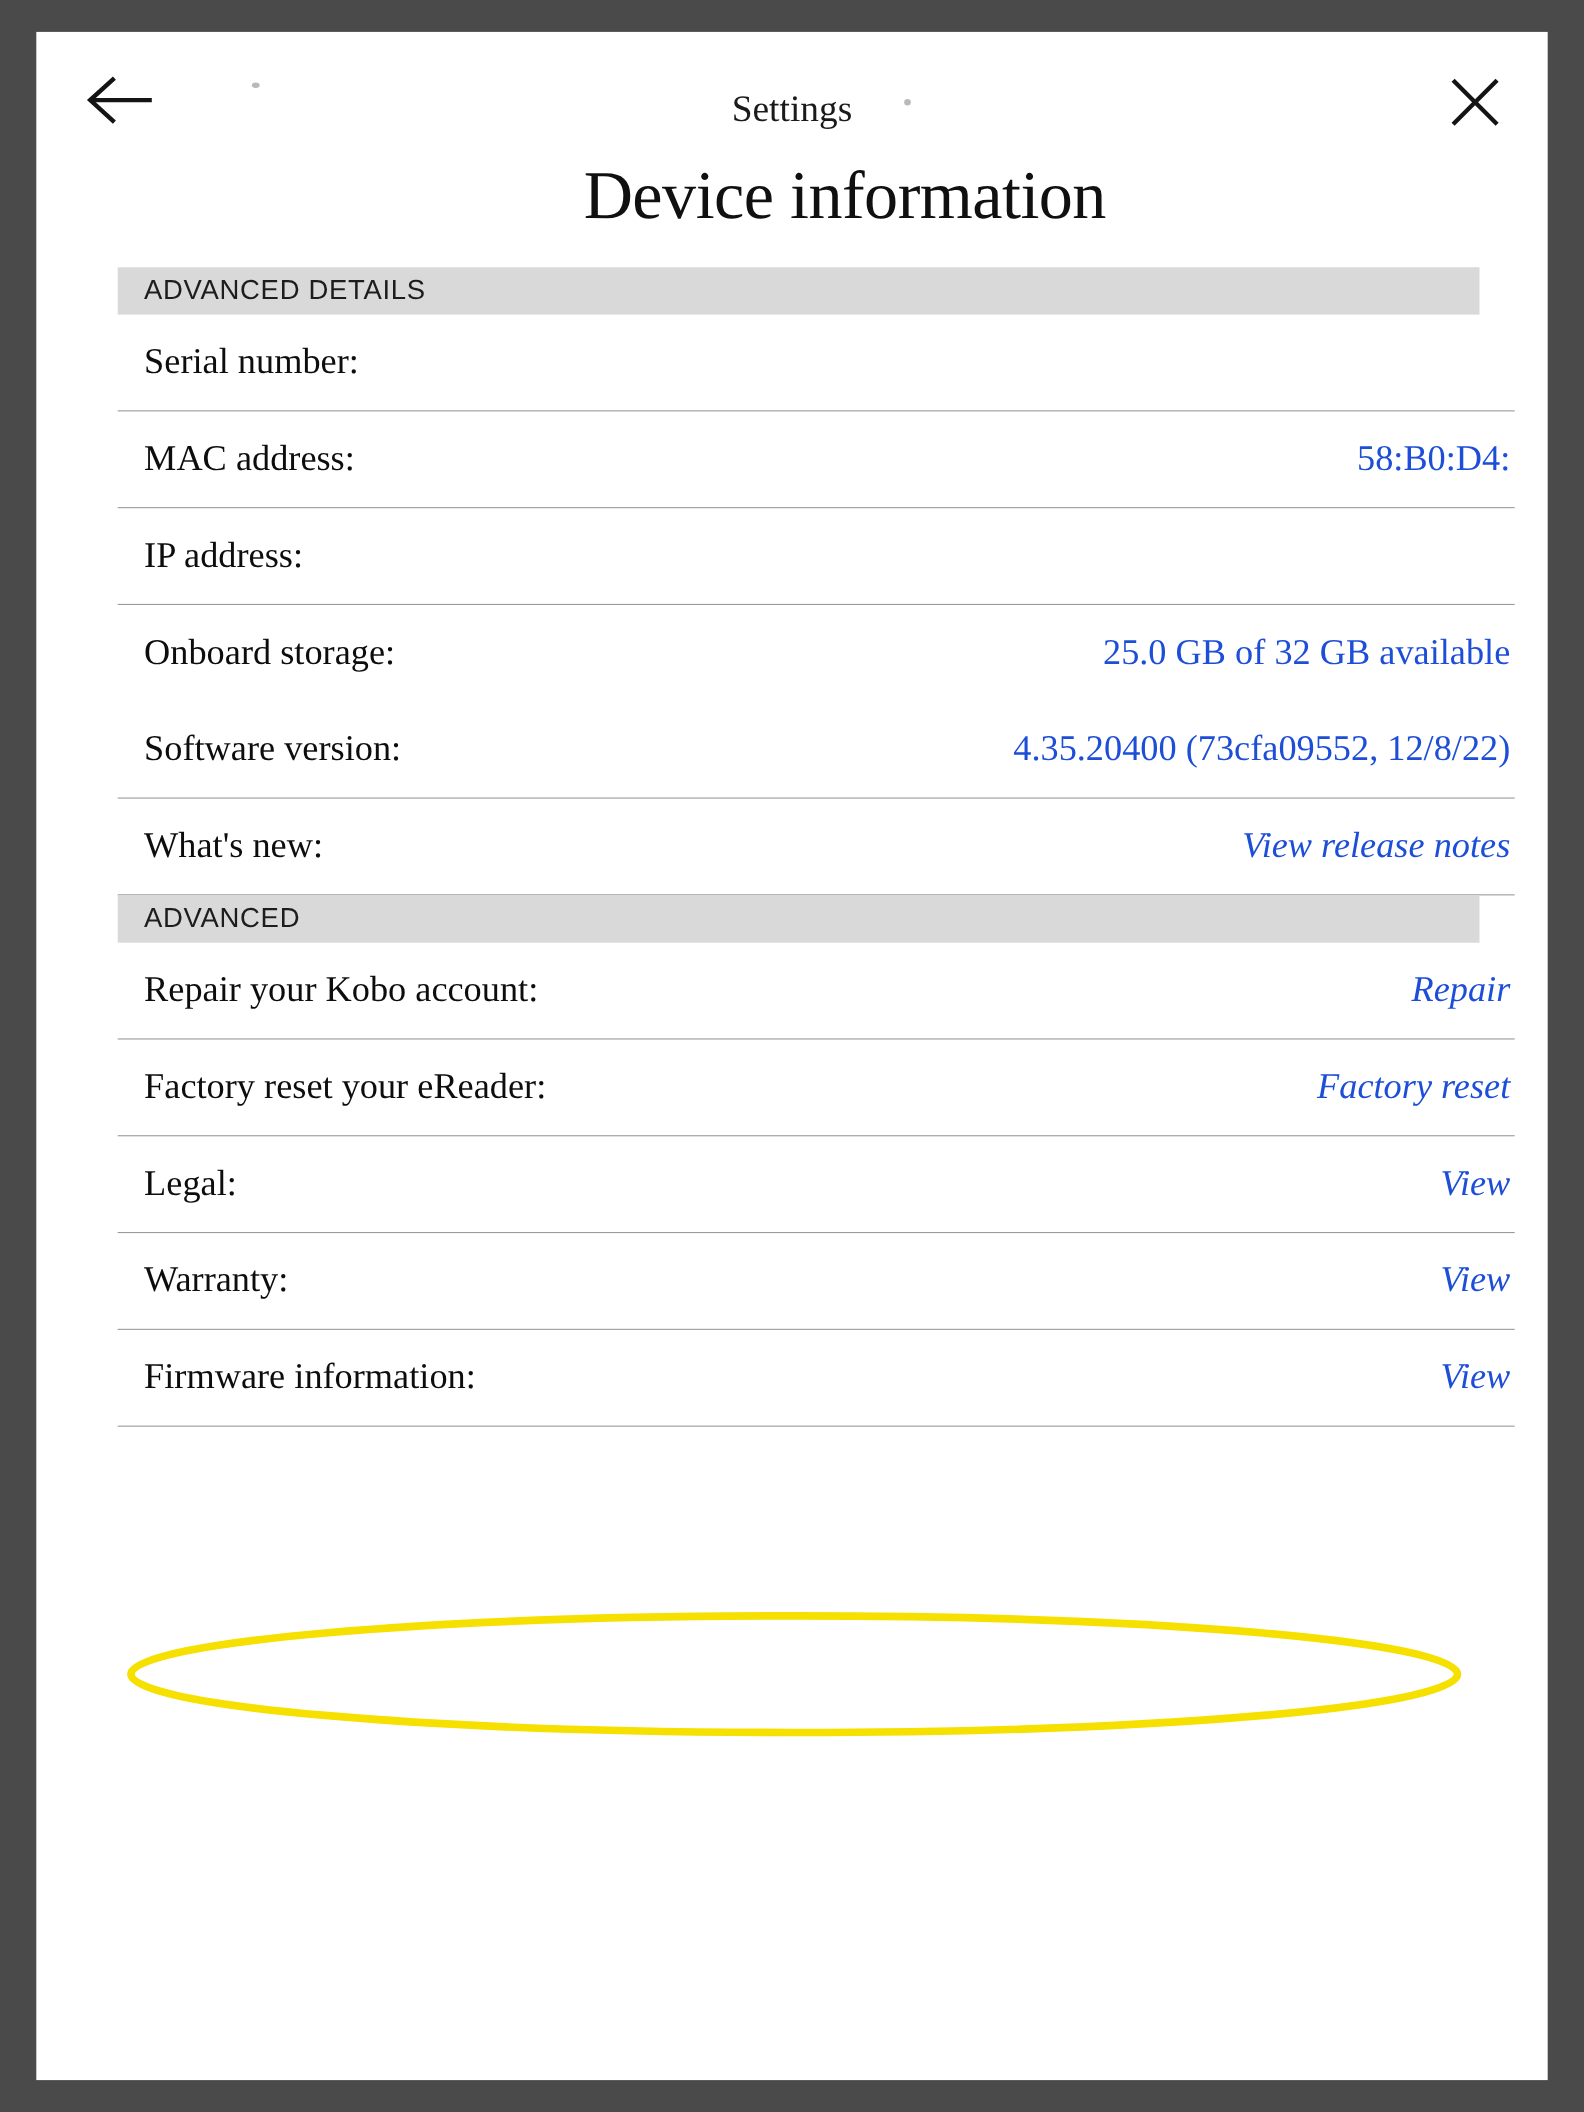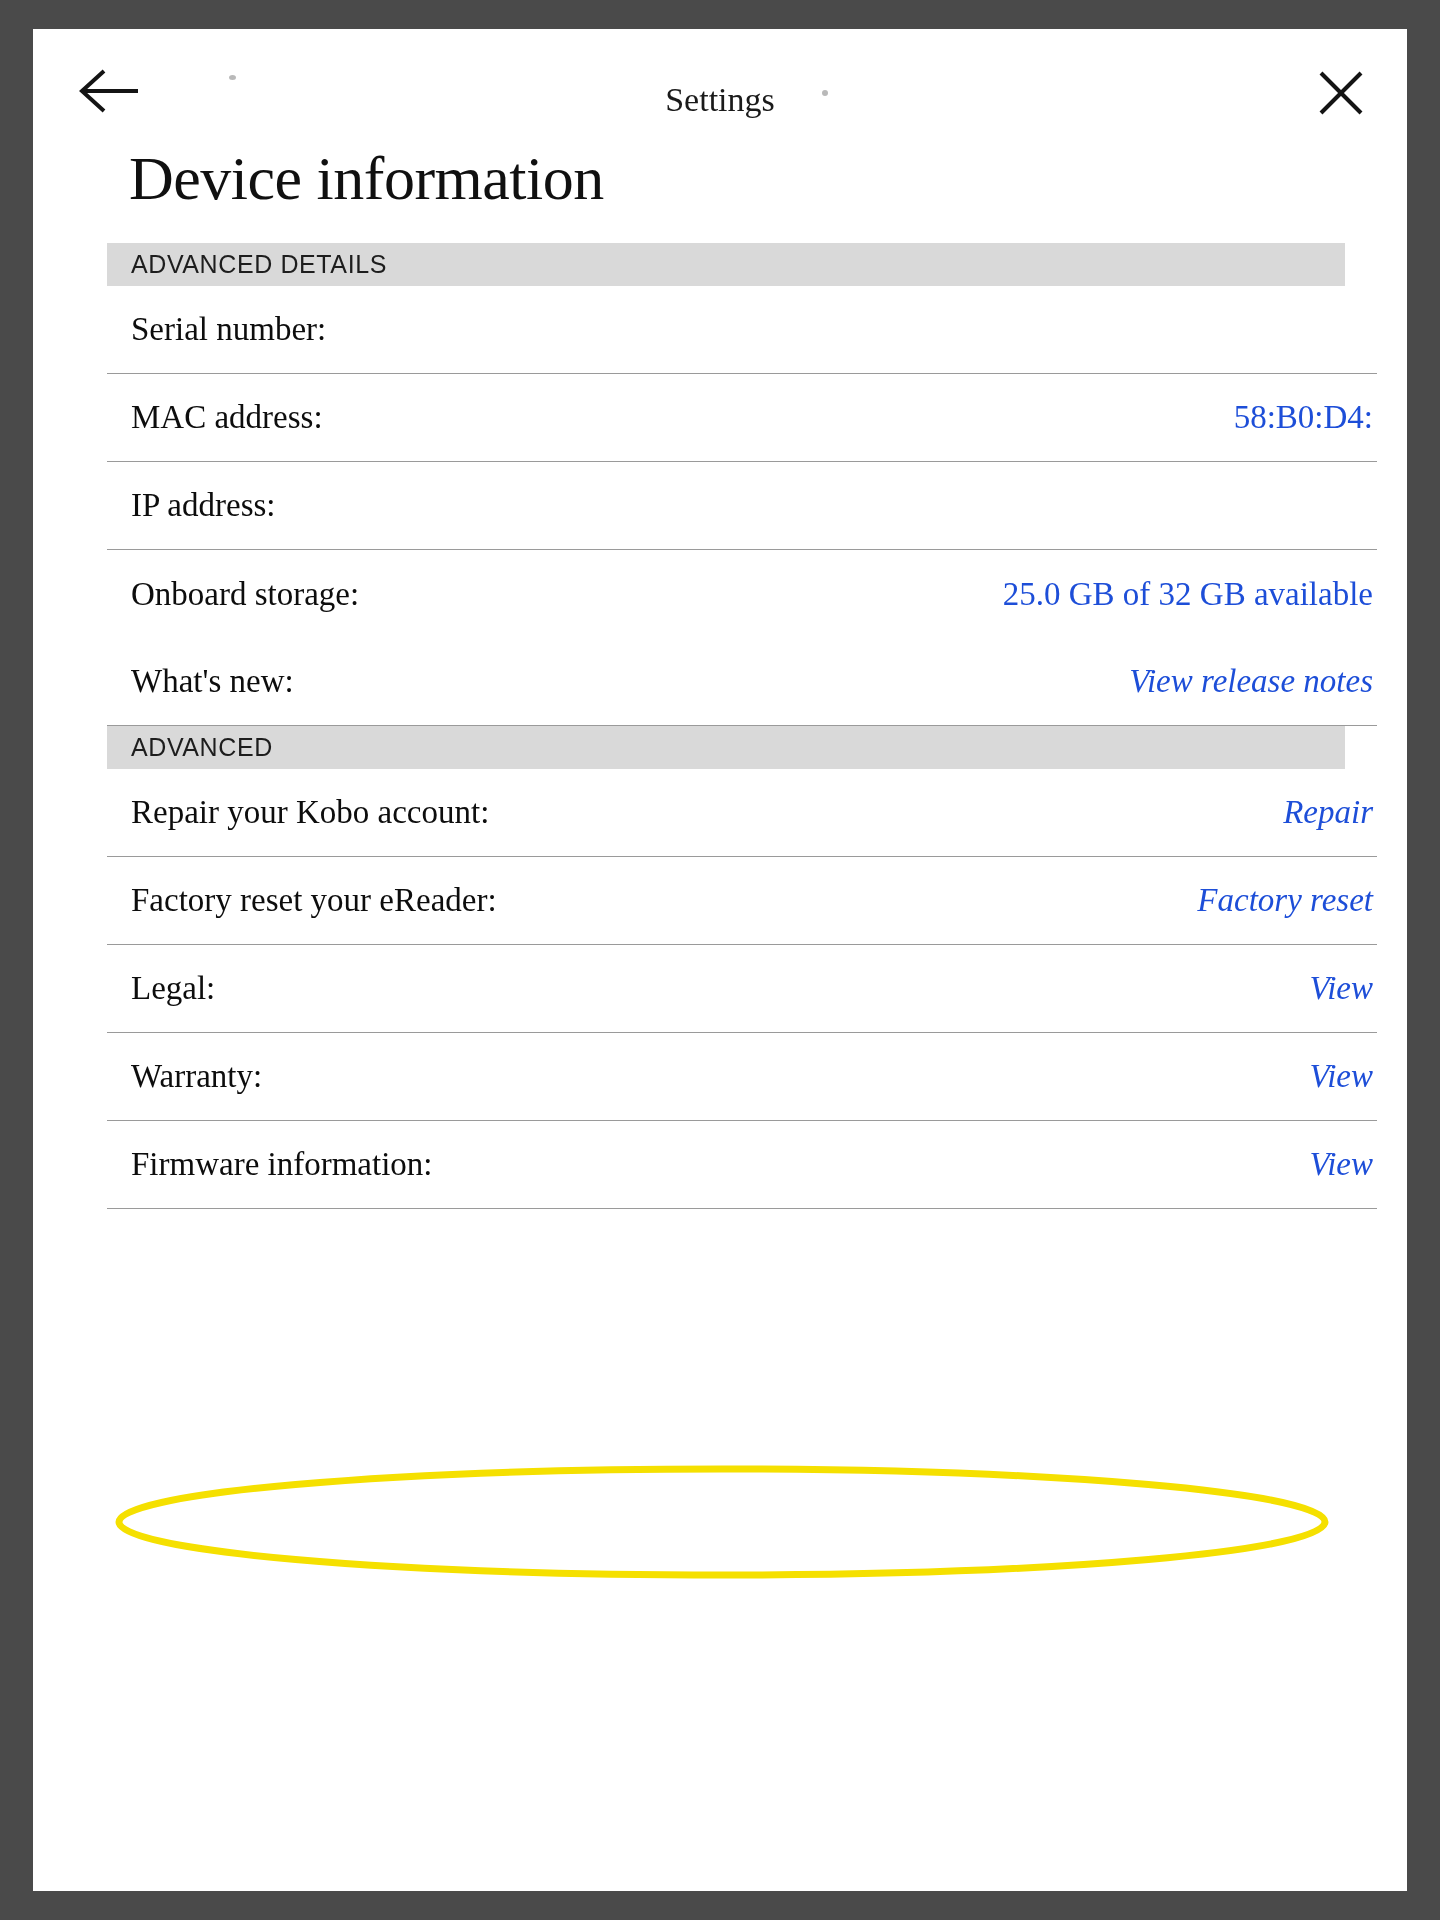--- a/index.html
+++ b/index.html
@@ -58,20 +58,21 @@
   }
   
   .page-title {
     margin: 0;
     padding: 0 0 0 96px;
     font-size: 62px;
     font-weight: normal;
     line-height: 1;
     color: #101010;
     letter-spacing: -0.5px;
+    text-align: center;
   }
   .content {
     padding: 0 0 0 0;
     margin-top: 34px;
   }
   .section-head {
     background: #d9d9d9;
     margin: 0 62px 0 74px;
     height: 43px;
     display: flex;
@@ -168,20 +169,24 @@
         <div class="row-value"></div>
       </div>
       <div class="row no-border">
         <div class="row-label">Onboard storage:</div>
         <div class="row-value">25.0 GB of 32 GB available</div>
       </div>
     </div>
 
     <div class="rows">
       <div class="row">
+        <div class="row-label">Software version:</div>
+        <div class="row-value">4.35.20400 (73cfa09552, 12/8/22)</div>
+      </div>
+      <div class="row">
         <div class="row-label">What's new:</div>
         <div class="row-value action">View release notes</div>
       </div>
     </div>
 
     <div class="section-head">
       <span>ADVANCED</span>
     </div>
     <div class="rows">
       <div class="row">

